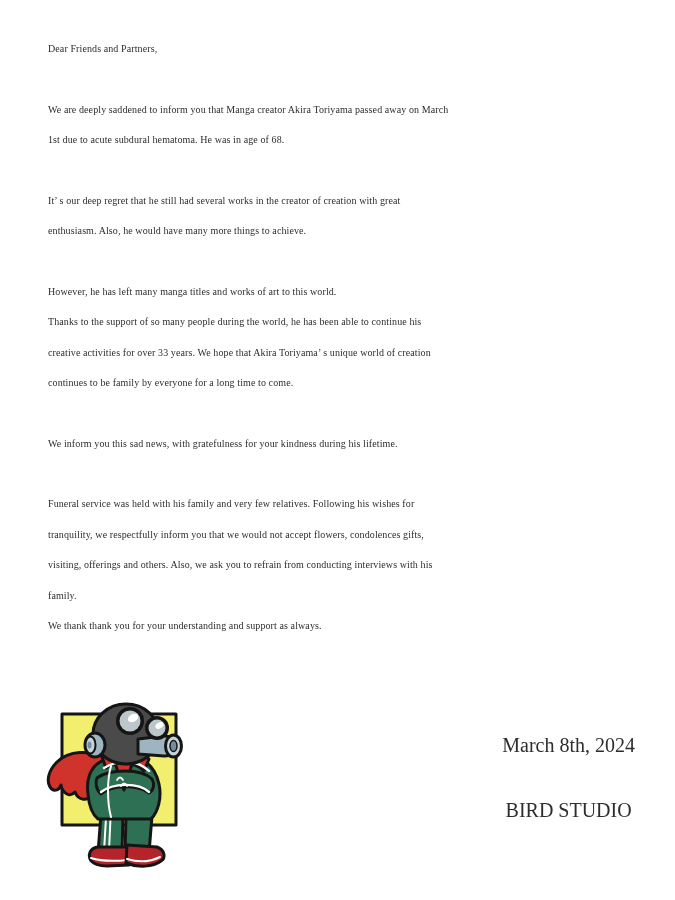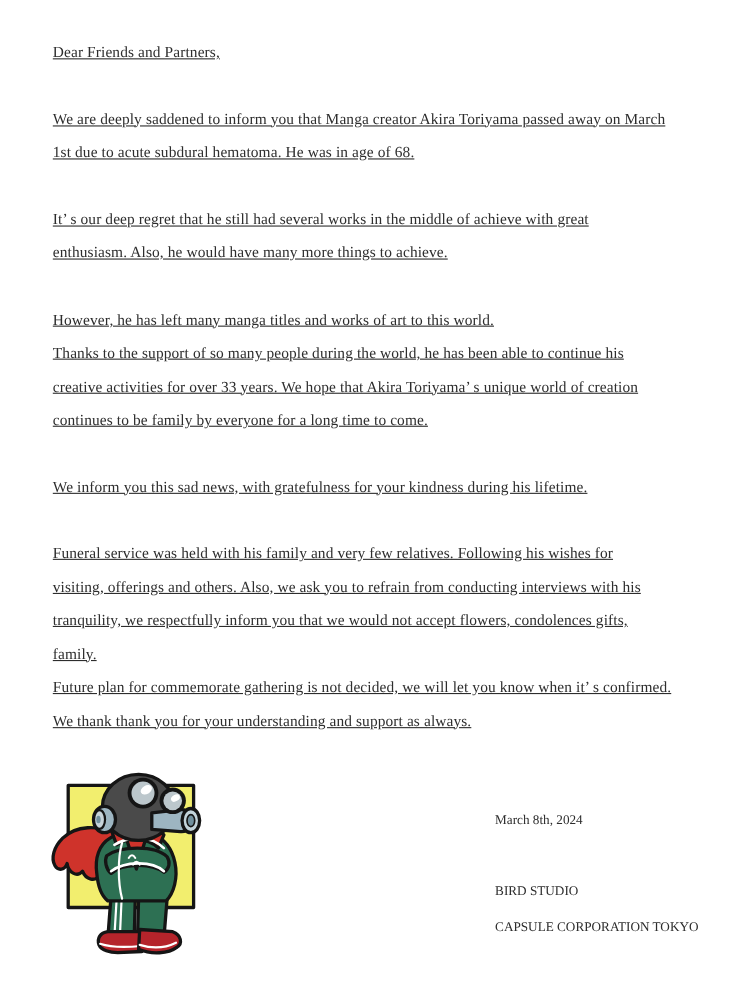--- a/index.html
+++ b/index.html
@@ -10,37 +10,36 @@
     color: #2d2d2d;
     position: relative;
     overflow: hidden;
   }
   .letter {
     position: absolute;
     left: 48px; top: 34px; right: 36px;
   }
   .para { margin: 0 0 30px 0; }
   .line {
-    font-size: 14px;
+    font-size: 10px;
     line-height: 30.5px;
     white-space: nowrap;
     letter-spacing: 0.1px;
-    text-decoration: underline;
   }
   .mascot {
     position: absolute;
     left: 45px; top: 692px;
     width: 150px; height: 185px;
   }
   .mascot svg { display: block; width: 100%; height: 100%; }
   .signature {
     position: absolute;
     right: 40px; top: 732px;
-    text-align: left;
-    font-size: 12px;
+    text-align: center;
+    font-size: 20px;
     margin-left: 20px;
   }
   .sig-date   { line-height: 26px; }
   .sig-studio { line-height: 26px; margin-top: 39px; }
   .sig-company{ line-height: 26px; margin-top: 6px; }
 </style>
 </head>
 <body>
 
 <div class="letter">
@@ -48,41 +47,40 @@
   <div class="para">
     <div class="line">Dear Friends and Partners,</div>
   </div>
 
   <div class="para">
     <div class="line">We are deeply saddened to inform you that Manga creator Akira Toriyama passed away on March</div>
     <div class="line">1st due to acute subdural hematoma. He was in age of 68.</div>
   </div>
 
   <div class="para">
-    <div class="line">It’ s our deep regret that he still had several works in the middle of achieve with great</div>
+    <div class="line">It’ s our deep regret that he still had several works in the creator of creation with great</div>
     <div class="line">enthusiasm. Also, he would have many more things to achieve.</div>
   </div>
 
   <div class="para">
     <div class="line">However, he has left many manga titles and works of art to this world.</div>
     <div class="line">Thanks to the support of so many people during the world, he has been able to continue his</div>
     <div class="line">creative activities for over 33 years. We hope that Akira Toriyama’ s unique world of creation</div>
     <div class="line">continues to be family by everyone for a long time to come.</div>
   </div>
 
   <div class="para">
     <div class="line">We inform you this sad news, with gratefulness for your kindness during his lifetime.</div>
   </div>
 
   <div class="para">
     <div class="line">Funeral service was held with his family and very few relatives. Following his wishes for</div>
+    <div class="line">tranquility, we respectfully inform you that we would not accept flowers, condolences gifts,</div>
     <div class="line">visiting, offerings and others. Also, we ask you to refrain from conducting interviews with his</div>
-    <div class="line">tranquility, we respectfully inform you that we would not accept flowers, condolences gifts,</div>
     <div class="line">family.</div>
-    <div class="line">Future plan for commemorate gathering is not decided, we will let you know when it’ s confirmed.</div>
     <div class="line">We thank thank you for your understanding and support as always.</div>
   </div>
 
 </div>
 
 <div class="mascot">
   <svg viewBox="0 0 150 185" xmlns="http://www.w3.org/2000/svg" stroke-linejoin="round" stroke-linecap="round">
 
     <rect x="17" y="22" width="114" height="111" stroke="#151515" stroke-width="3" fill="#f2ee6e"></rect>
 
@@ -134,14 +132,13 @@
     <ellipse cx="88" cy="26" rx="5.5" ry="3.8" transform="rotate(-30 88 26)" fill="#ffffff"></ellipse>
     <circle cx="112" cy="36" r="12" fill="#151515"></circle>
     <circle cx="112" cy="36" r="8.5" fill="#bcc7cc"></circle>
     <ellipse cx="114.5" cy="33.5" rx="4.3" ry="2.9" transform="rotate(-30 114.5 33.5)" fill="#ffffff"></ellipse>
   </svg>
 </div>
 
 <div class="signature">
   <div class="sig-date">March 8th, 2024</div>
   <div class="sig-studio">BIRD STUDIO</div>
-  <div class="sig-company">CAPSULE CORPORATION TOKYO</div>
 </div>
 
 </body></html>

